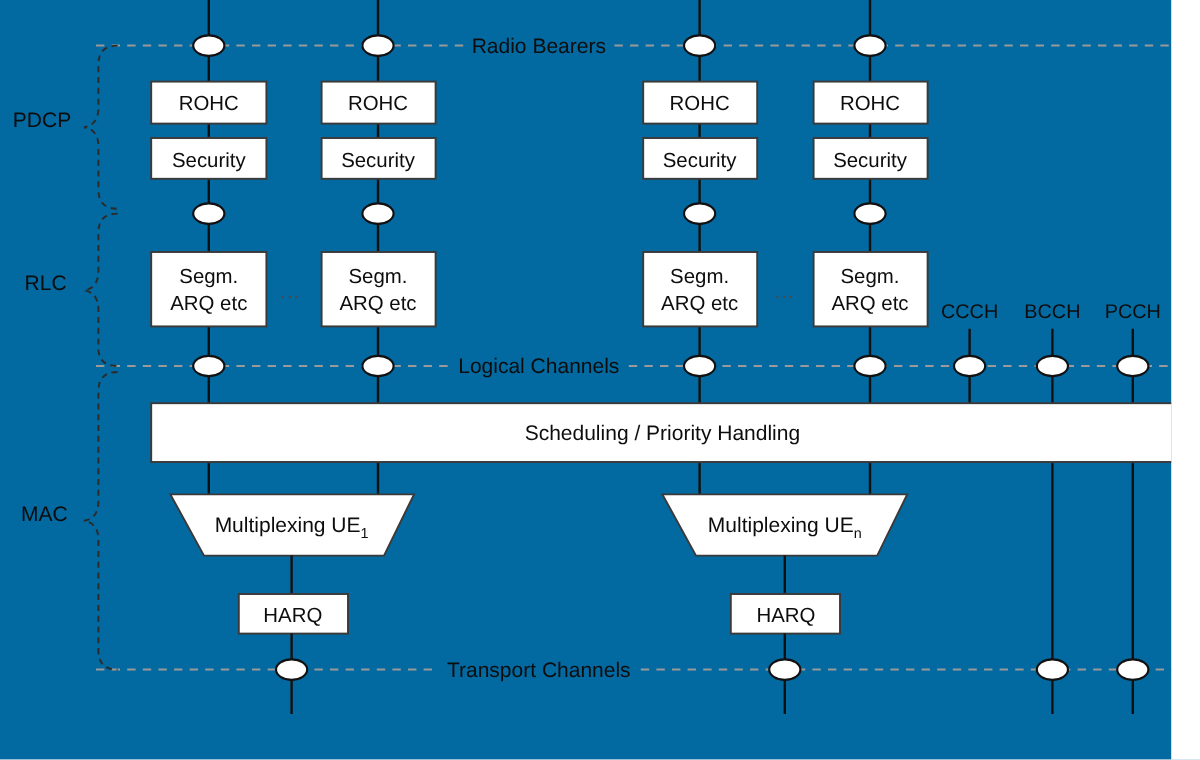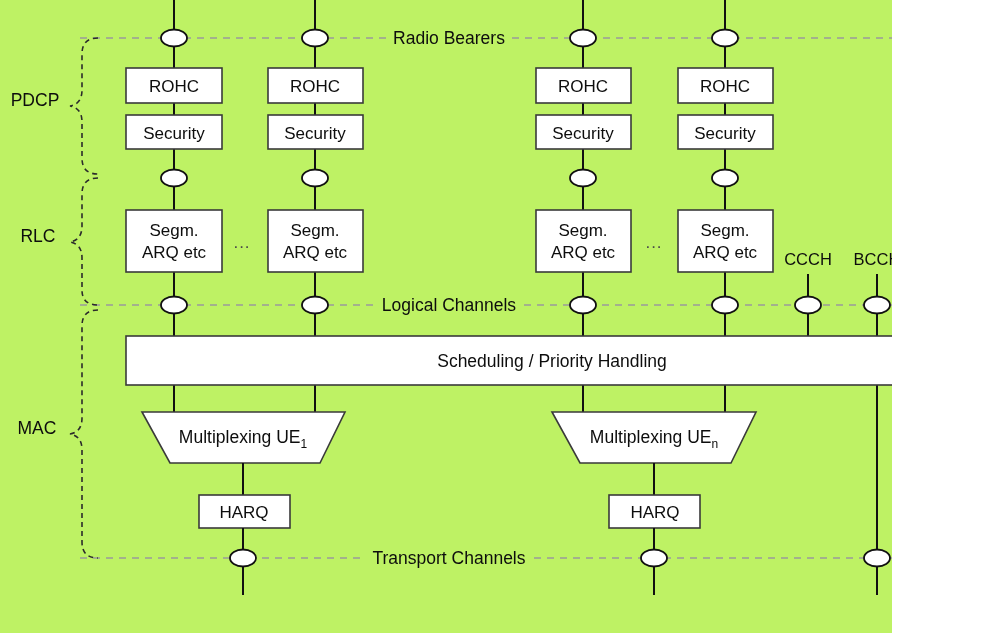--- a/index.html
+++ b/index.html
@@ -2,23 +2,23 @@
 <html><head>
 <meta charset="utf-8">
 <style>
   html, body {
     margin: 0;
     padding: 0;
     background: #ffffff;
   }
   #diagram-root {
     position: relative;
-    width: 892px;
+    width: 976px;
     height: 633px;
-    background: #bef264;
+    background: #0369a1;
     font-family: "Liberation Sans", sans-serif;
     overflow: hidden;
   }
   svg#lte-stack {
     display: block;
     width: 1000px;
     height: 633px;
   }
   .solid-line {
     stroke: #111111;

